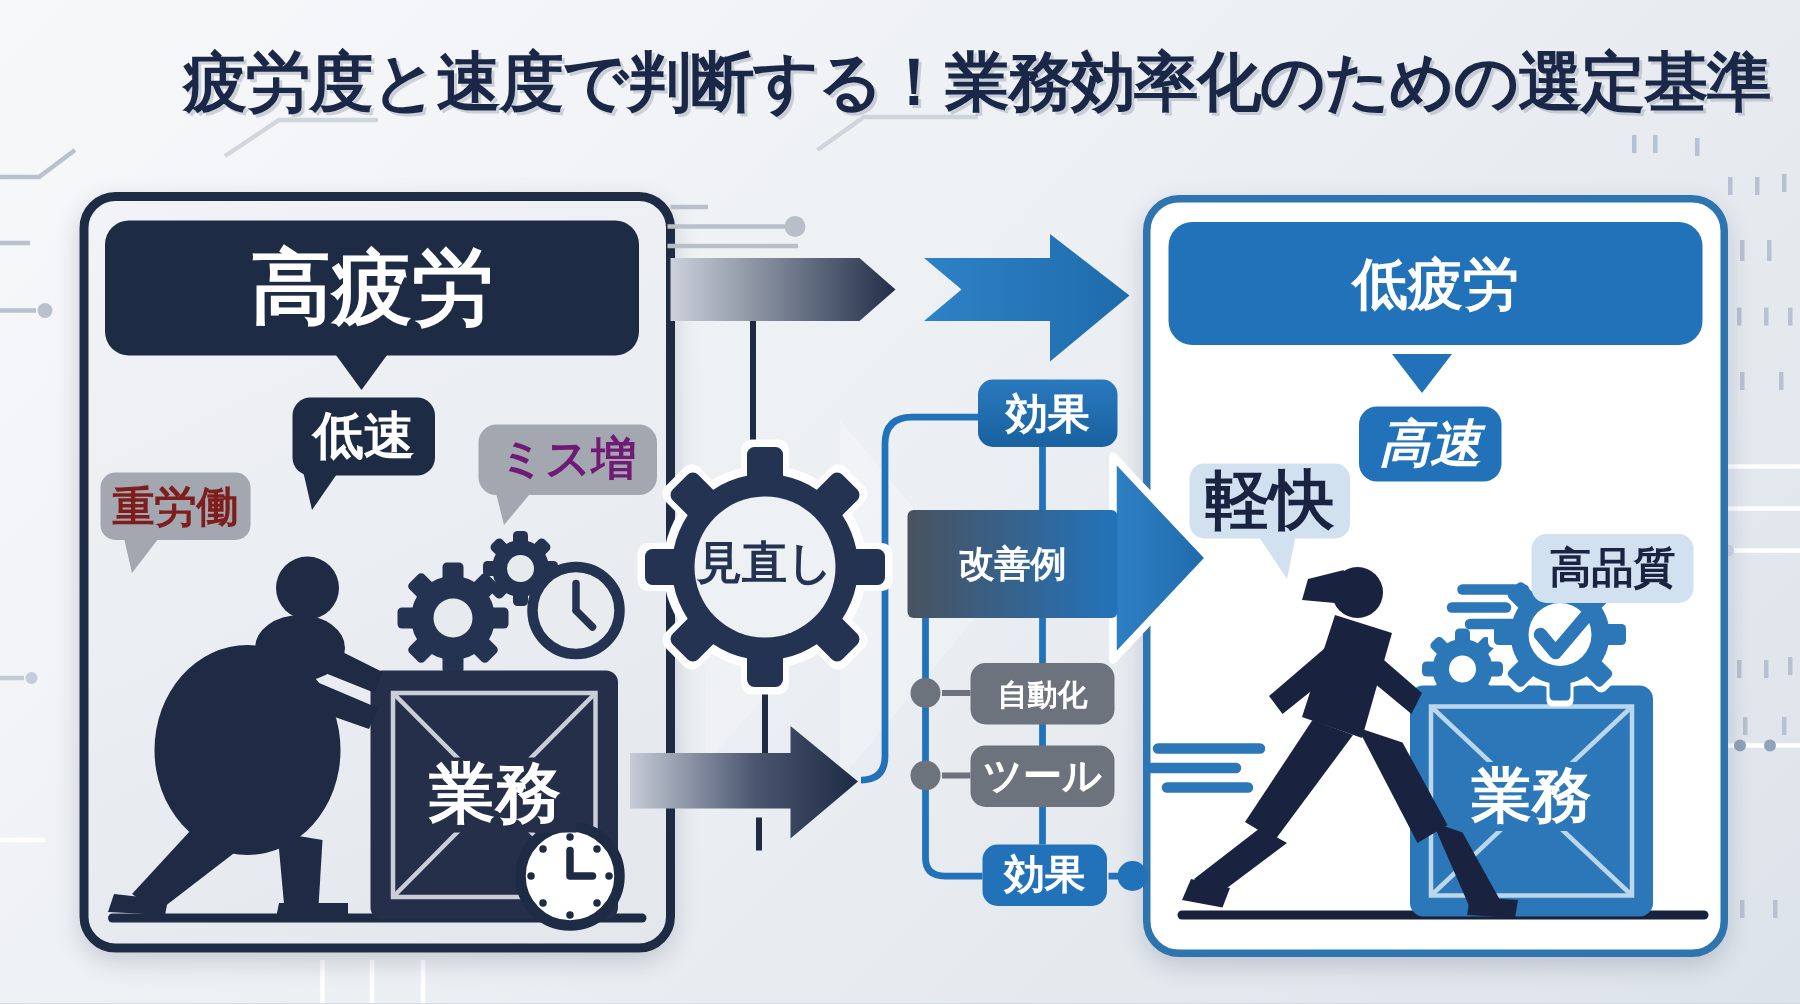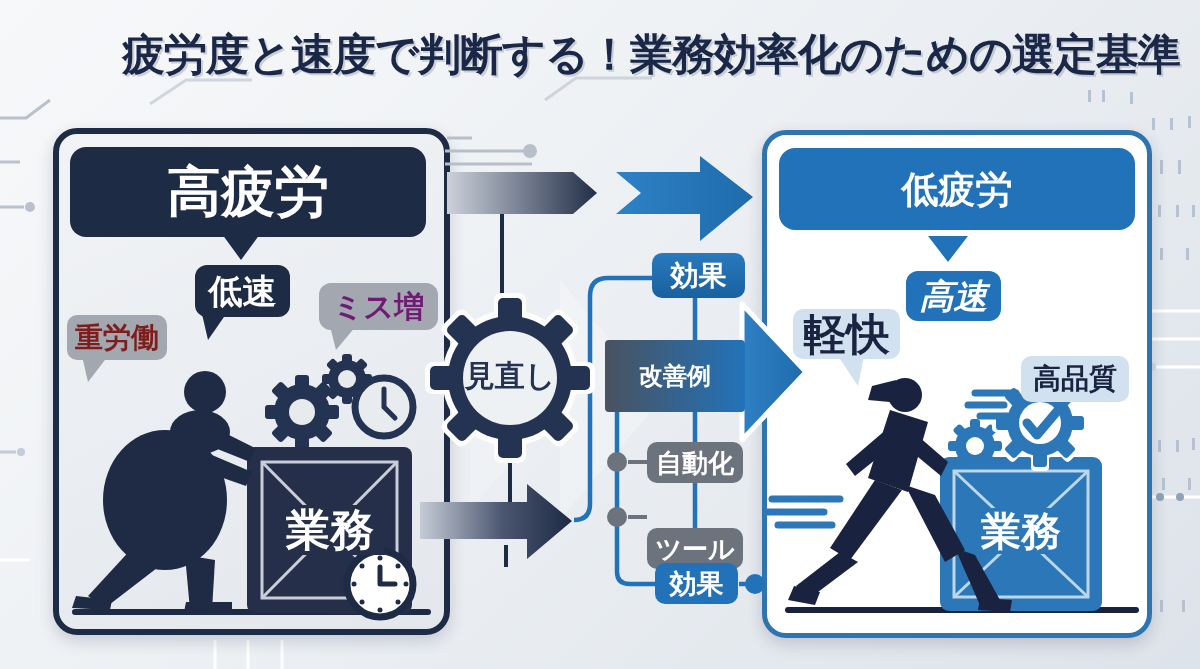--- a/index.html
+++ b/index.html
@@ -25,22 +25,22 @@
   .b-task-l{left:276px;top:505px;width:108px;height:50px;font-size:44px;background:#252f4a;}
   .b-gear{left:452px;top:357px;width:116px;height:42px;font-size:30px;color:#243352;font-family:Liberation Mono, monospace;}
   .b-highspeed{left:906px;top:271px;width:95px;height:50px;font-size:34px;background:#2272b9;border-radius:12px;font-style:italic;}
   .b-light{left:793px;top:309px;width:107px;height:50px;font-size:43px;background:#d2e1f0;color:#1a2440;border-radius:10px;}
   .b-quality{left:1021px;top:316px;width:108px;height:46px;font-size:28px;background:#d2e1f0;color:#1a2440;border-radius:10px;margin-top:40px;}
   .b-task-r{left:973px;top:508px;width:96px;height:46px;font-size:40px;background:#2b77b8;}
   .b-eff-top{left:652px;top:253px;width:93px;height:45px;font-size:28px;border-radius:10px;
              background:linear-gradient(180deg,#2979bd,#19619f);}
   .b-kaizen{left:605px;top:340px;width:140px;height:72px;font-size:24px;border-radius:4px;
             background:linear-gradient(90deg,#49525f,#2273ba);}
-  .b-auto{left:647px;top:442px;width:96px;height:41px;font-size:26px;background:#6d737c;border-radius:10px;}
-  .b-tool{left:647px;top:497px;width:96px;height:41px;font-size:26px;background:#6d737c;border-radius:10px;margin-top:31px;}
+  .b-auto{left:647px;top:442px;width:96px;height:41px;font-size:20px;background:#6d737c;border-radius:10px;}
+  .b-tool{left:647px;top:497px;width:96px;height:41px;font-size:26px;background:#6d737c;border-radius:10px;}
   .b-eff-bot{left:655px;top:563px;width:83px;height:41px;font-size:27px;background:#2272b9;border-radius:10px;}
 </style>
 </head>
 <body>
 
 <div class="stage">
 
   <svg class="z0" width="1200" height="669">
     <g stroke="#b9c1cc" stroke-width="3" fill="none">
       <path d="M0,118 H26 L50,100"></path>

